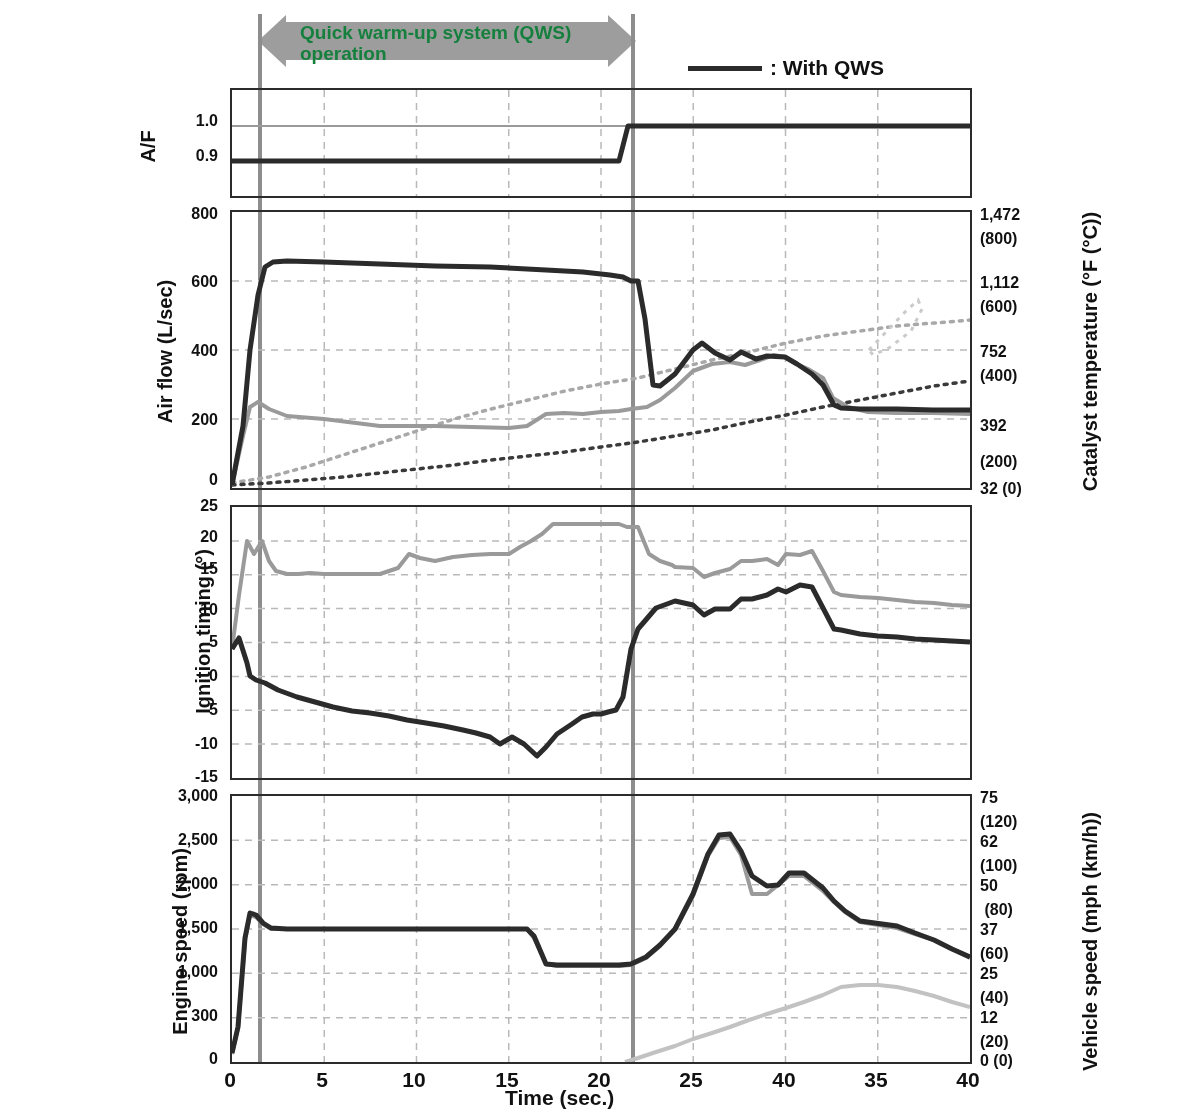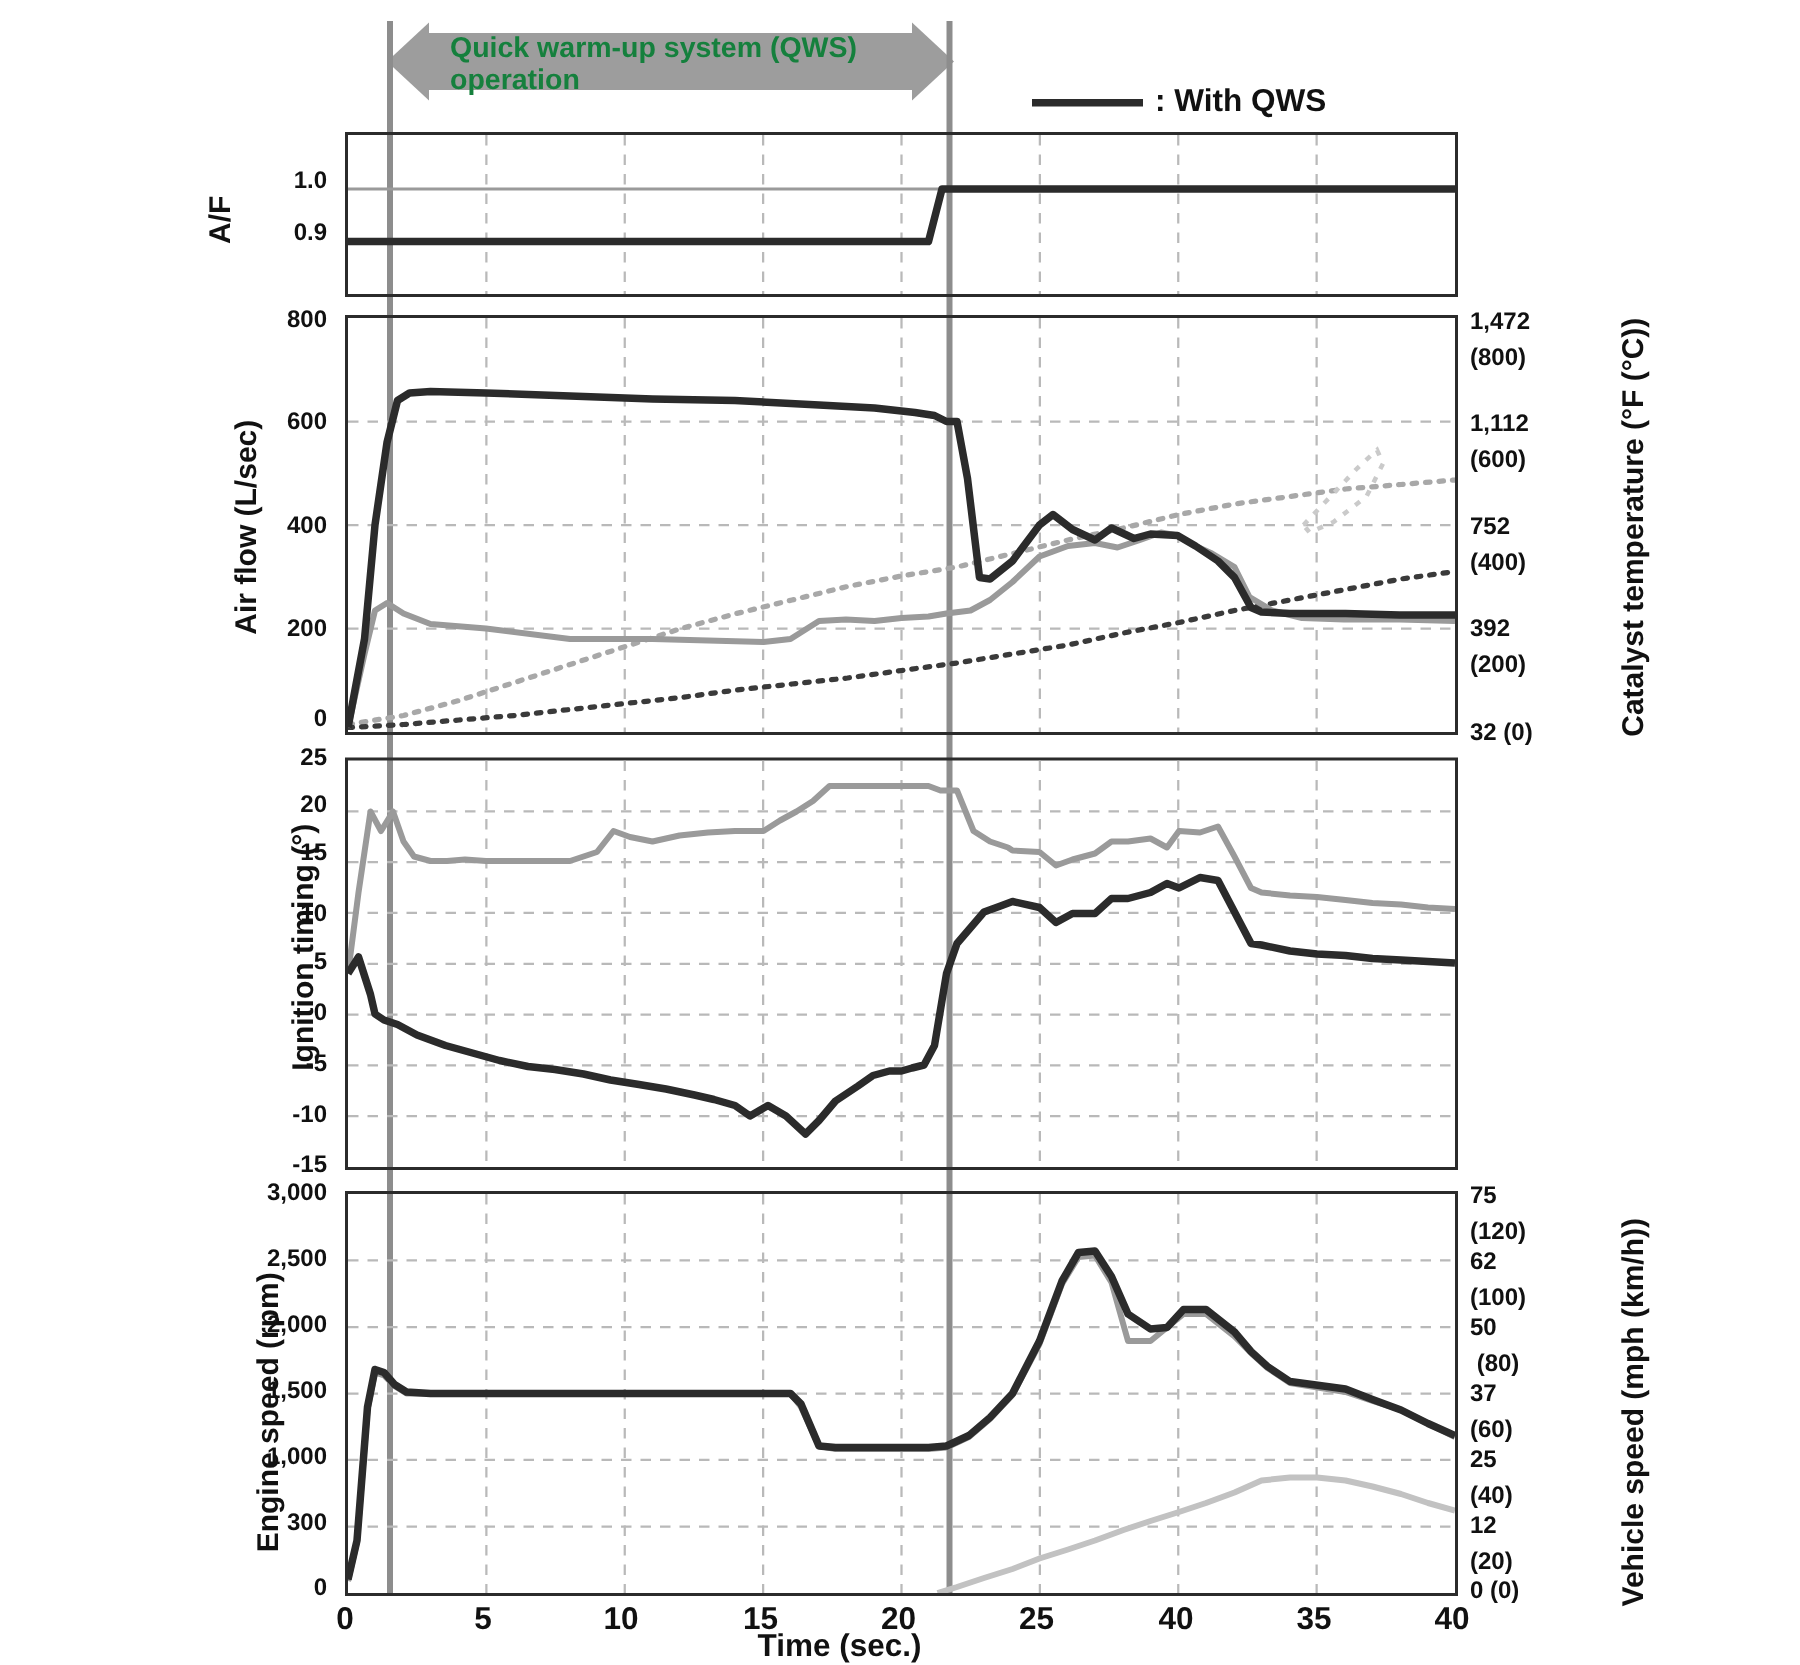--- a/index.html
+++ b/index.html
@@ -89,21 +89,21 @@
   <div class="tick r" style="left:148px;top:342px;width:70px;">400</div>
   <div class="tick r" style="left:148px;top:411px;width:70px;">200</div>
   <div class="tick r" style="left:148px;top:471px;width:70px;">0</div>
 
   <div class="tick" style="left:980px;top:203px;line-height:24px;white-space:pre;"><span>1,472
 (800)</span></div>
   <div class="tick" style="left:980px;top:271px;line-height:24px;white-space:pre;"><span>1,112
 (600)</span></div>
   <div class="tick" style="left:980px;top:340px;line-height:24px;white-space:pre;"><span>752
 (400)</span></div>
-  <div class="tick" style="left:980px;top:408px;line-height:24px;white-space:pre;"><span>392
+  <div class="tick" style="left:980px;top:408px;line-height:36px;white-space:pre;"><span>392
 (200)</span></div>
   <div class="tick" style="left:980px;top:477px;line-height:24px;white-space:pre;"><span>32 (0)</span></div>
 
   <div class="panel" style="left:230px;top:210px;width:742px;height:280px;">
     <svg class="plotsvg" width="738" height="276" viewBox="0 0 738 276">
       <g stroke="#b9b9b9" stroke-width="1.5" stroke-dasharray="7,6">
         <line x1="92.25" y1="0" x2="92.25" y2="276"></line>
         <line x1="184.5" y1="0" x2="184.5" y2="276"></line>
         <line x1="276.75" y1="0" x2="276.75" y2="276"></line>
         <line x1="369" y1="0" x2="369" y2="276"></line>

